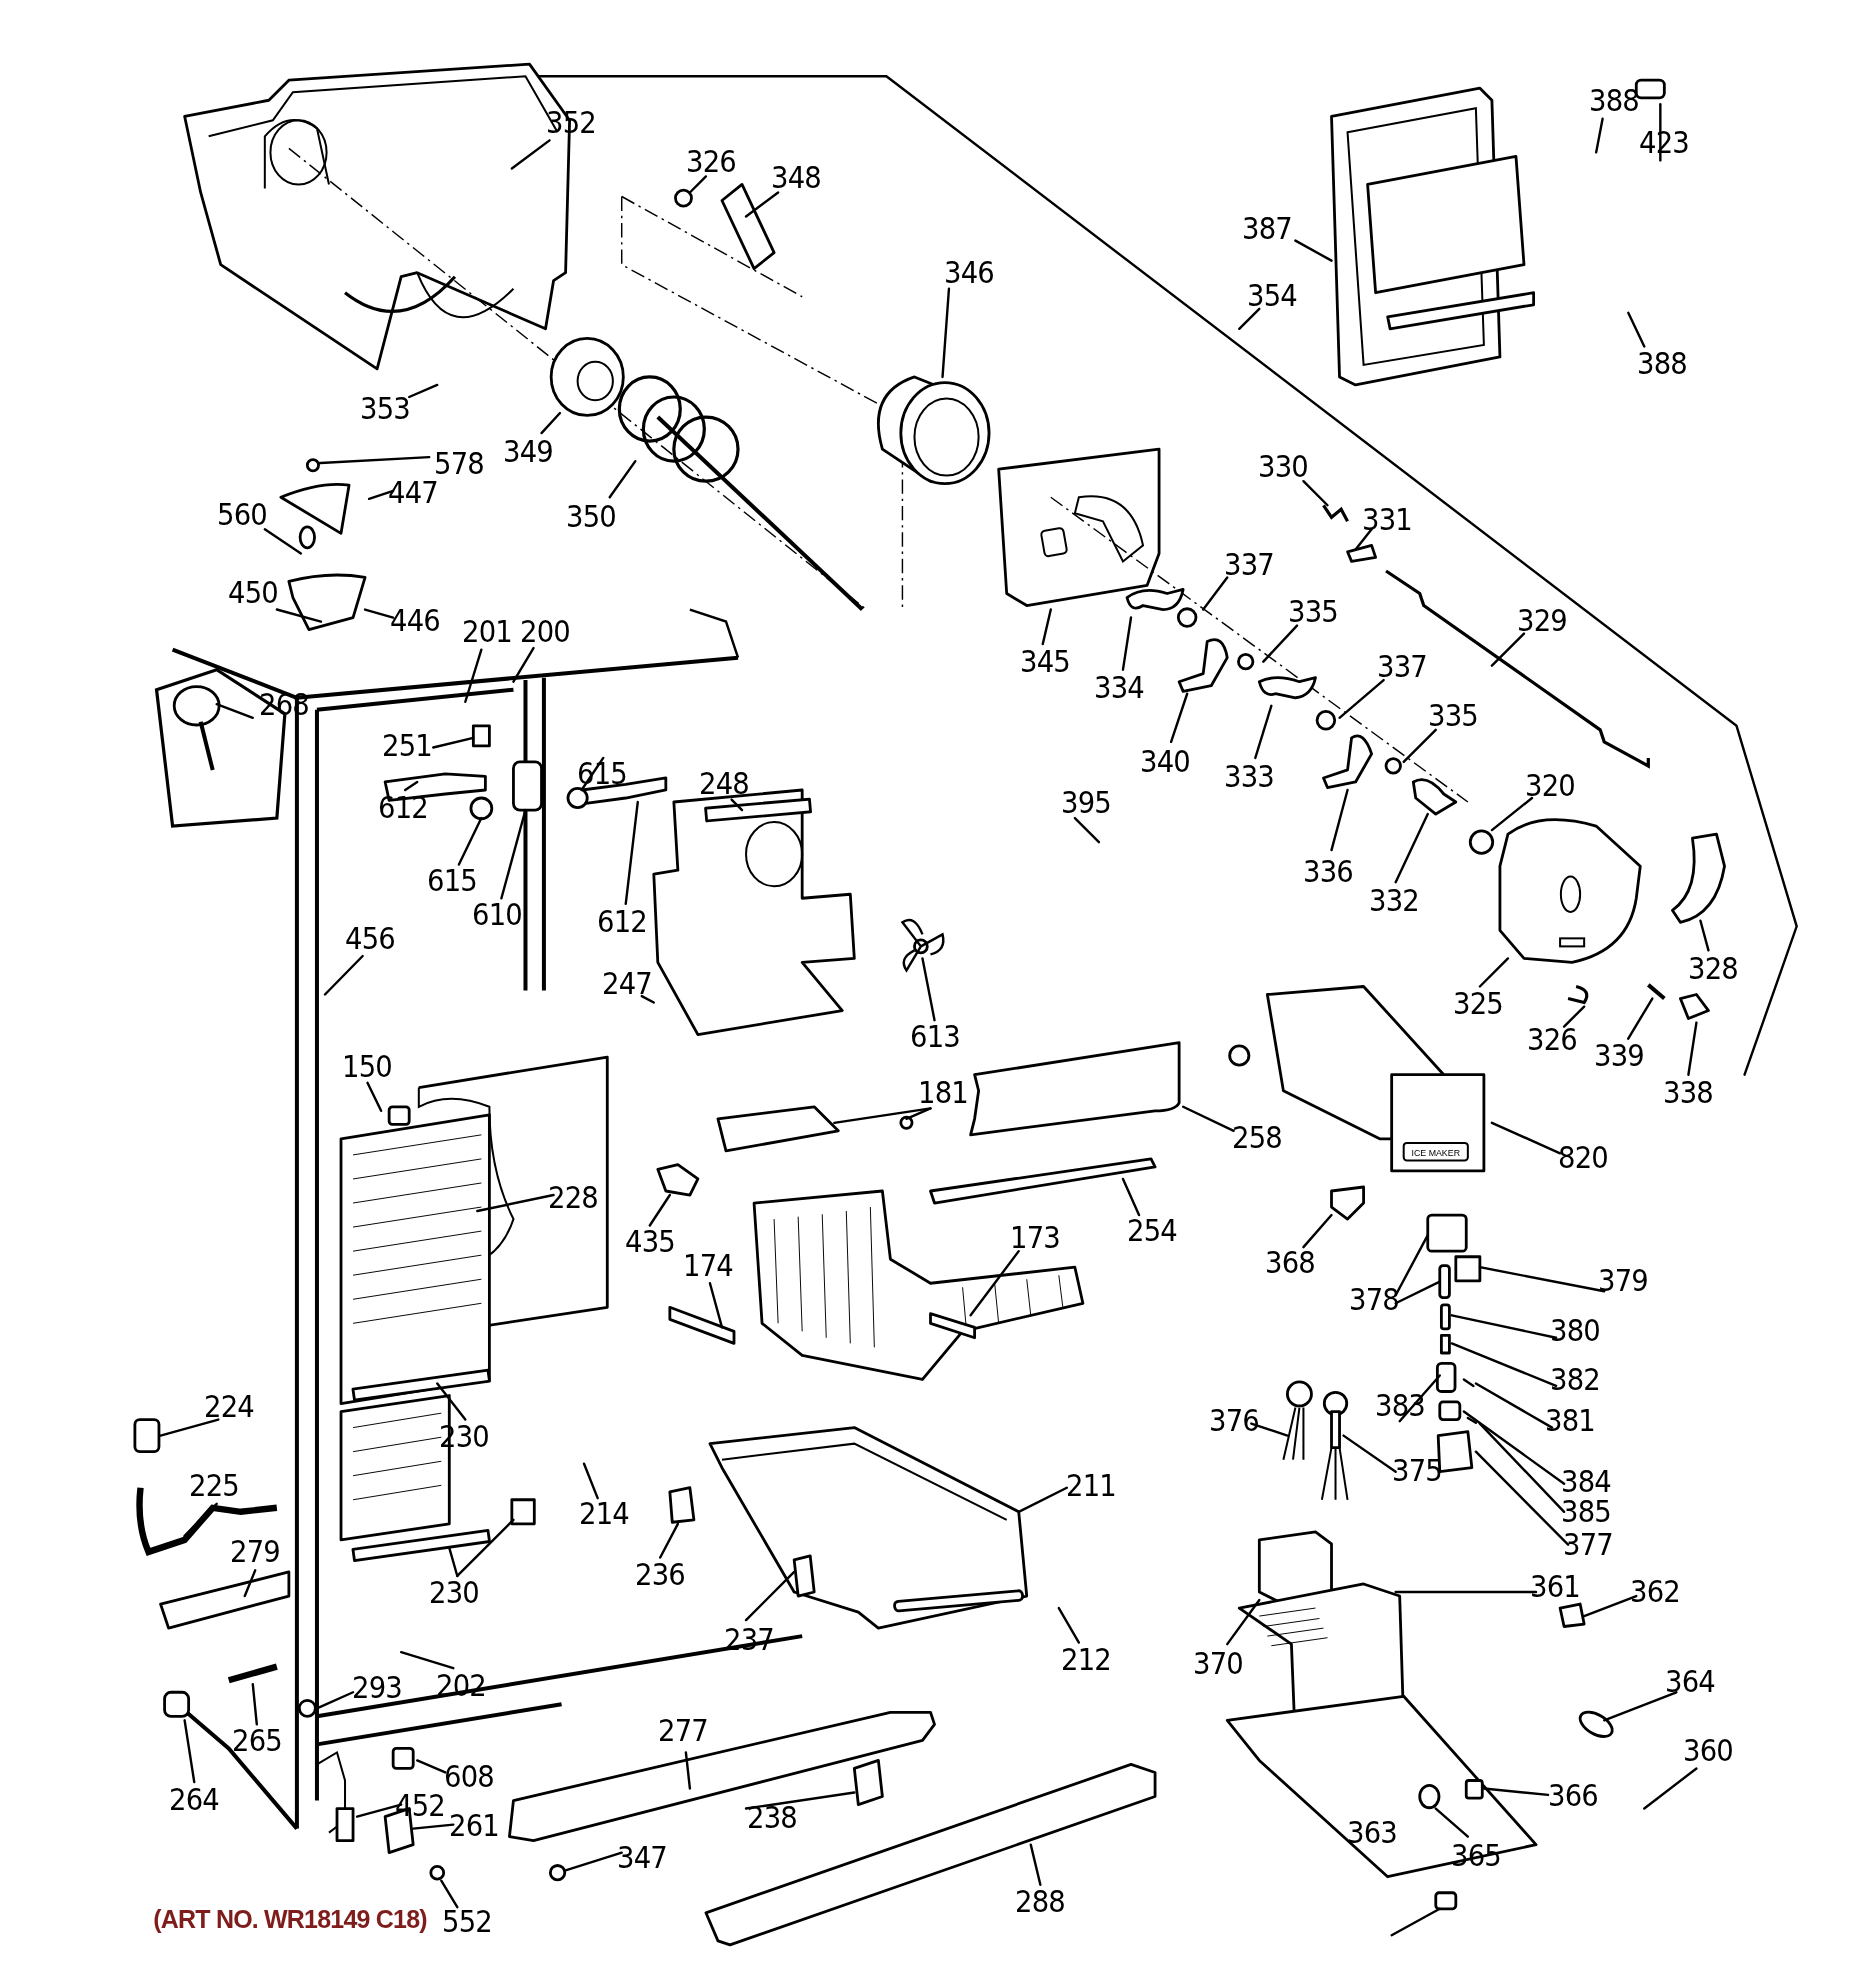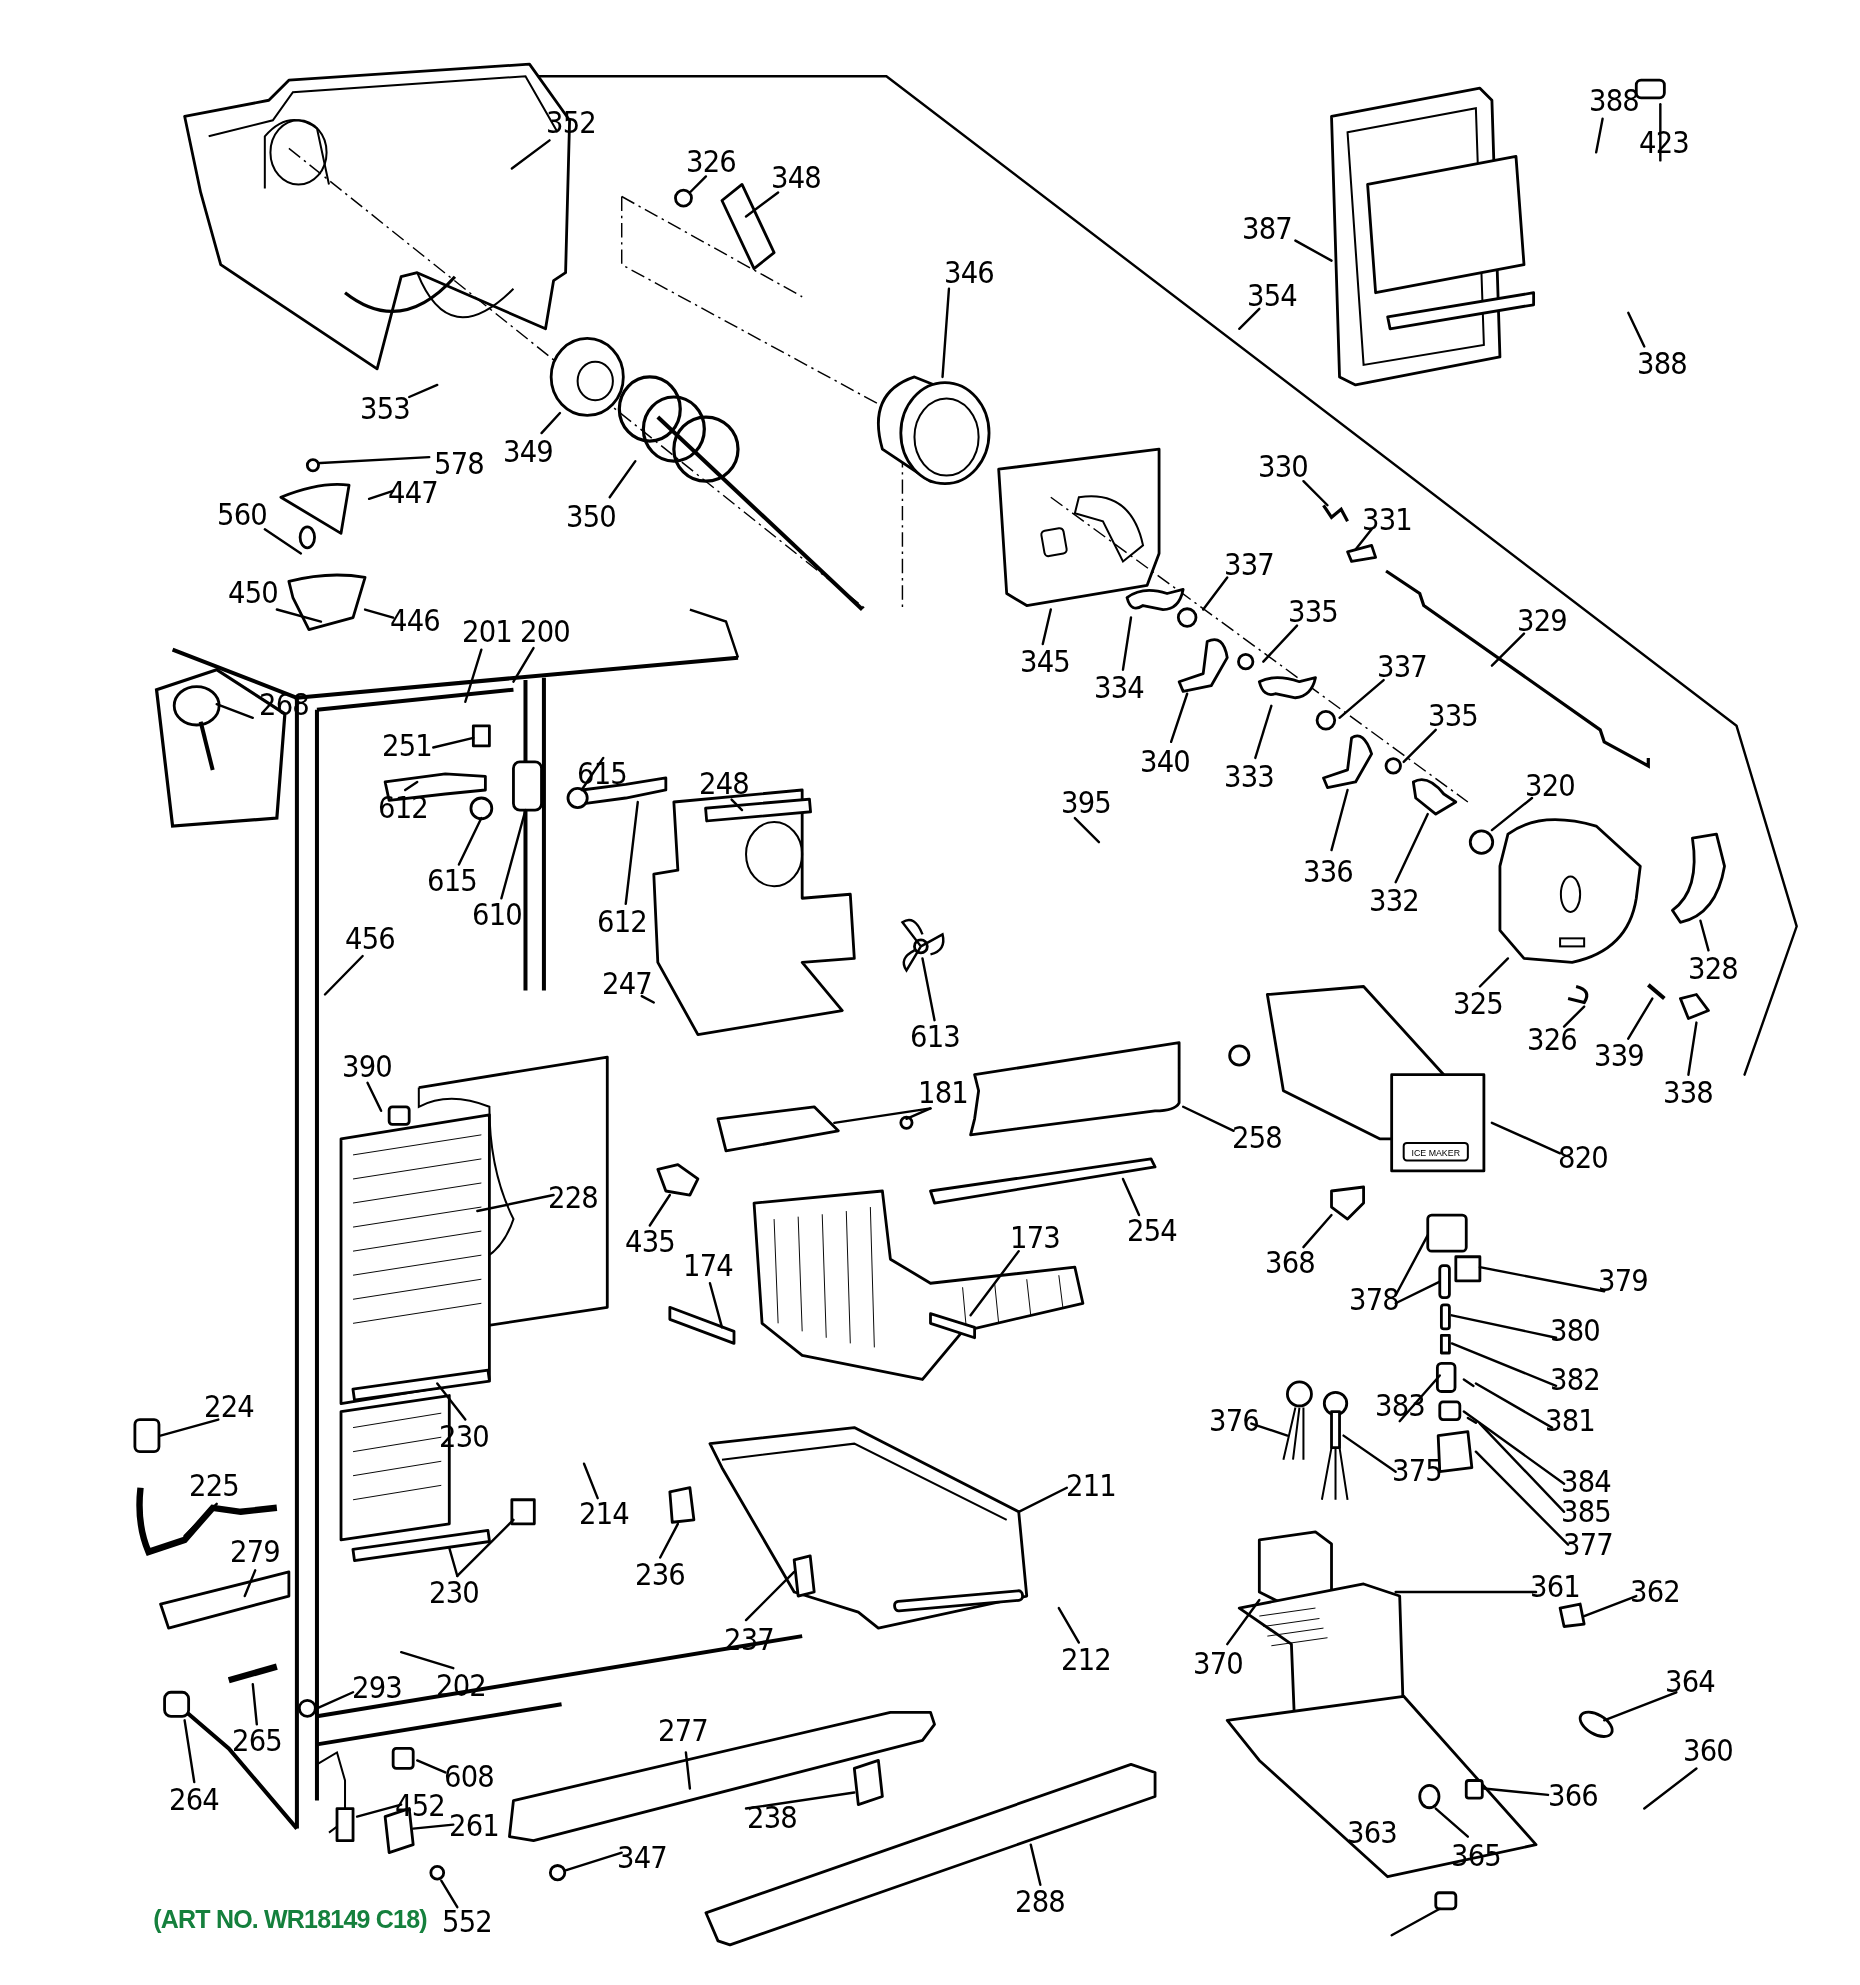--- a/index.html
+++ b/index.html
@@ -1,19 +1,19 @@
 <!DOCTYPE html>
 <html style="font-size:13px"><head>
 <meta charset="utf-8">
 <style>
   html, body { margin: 0; padding: 0; background: #ffffff; }
   #canvas { position: relative; width: 1861px; height: 1985px; background: #ffffff; overflow: hidden; }
   #art { position: absolute; left: 0; top: 0; }
   .lbl { position: absolute; transform: translate(-50%, -50%); font-family: "DejaVu Sans Condensed", "DejaVu Sans", sans-serif; font-stretch: condensed; font-size: 30.5px; color: #000; white-space: nowrap; letter-spacing: -0.8px; line-height: 1; cursor: pointer; }
-  .artno { position: absolute; transform: translate(-50%, -50%); font-family: "Liberation Sans", sans-serif; font-weight: bold; font-size: 25px; color: #15803d; white-space: nowrap; letter-spacing: -0.8px; }
+  .artno { position: absolute; transform: translate(-50%, -50%); font-family: "Liberation Sans", sans-serif; font-weight: bold; font-size: 25px; color: #7f1d1d; white-space: nowrap; letter-spacing: -0.8px; }
   .ln { stroke: #000; stroke-width: 3; fill: none; stroke-linecap: round; }
   .pt { stroke: #000; stroke-width: 3.5; fill: #fff; stroke-linejoin: round; }
   .pt2 { stroke: #000; stroke-width: 2.5; fill: none; }
   .dash { stroke: #000; stroke-width: 1.8; fill: none; stroke-dasharray: 18 6 3 6; }
   .thick { stroke: #000; stroke-width: 5; fill: none; }
   .fin { stroke: #000; stroke-width: 1.2; fill: none; }
 </style>
 </head>
 <body>
 
@@ -442,21 +442,21 @@
   <div class="lbl" style="left:407px;top:746px">251</div>
   <div class="lbl" style="left:602px;top:774px">615</div>
   <div class="lbl" style="left:724px;top:784px">248</div>
   <div class="lbl" style="left:403px;top:808px">612</div>
   <div class="lbl" style="left:452px;top:881px">615</div>
   <div class="lbl" style="left:497px;top:915px">610</div>
   <div class="lbl" style="left:622px;top:922px">612</div>
   <div class="lbl" style="left:370px;top:939px">456</div>
   <div class="lbl" style="left:627px;top:984px">247</div>
   <div class="lbl" style="left:935px;top:1037px">613</div>
-  <div class="lbl" style="left:367px;top:1067px">390</div>
+  <div class="lbl" style="left:367px;top:1067px">150</div>
   <div class="lbl" style="left:573px;top:1198px">228</div>
   <div class="lbl" style="left:943px;top:1093px">181</div>
   <div class="lbl" style="left:1257px;top:1138px">258</div>
   <div class="lbl" style="left:1583px;top:1158px">820</div>
   <div class="lbl" style="left:650px;top:1242px">435</div>
   <div class="lbl" style="left:1152px;top:1231px">254</div>
   <div class="lbl" style="left:1035px;top:1238px">173</div>
   <div class="lbl" style="left:708px;top:1266px">174</div>
   <div class="lbl" style="left:1290px;top:1263px">368</div>
   <div class="lbl" style="left:1374px;top:1300px">378</div>

